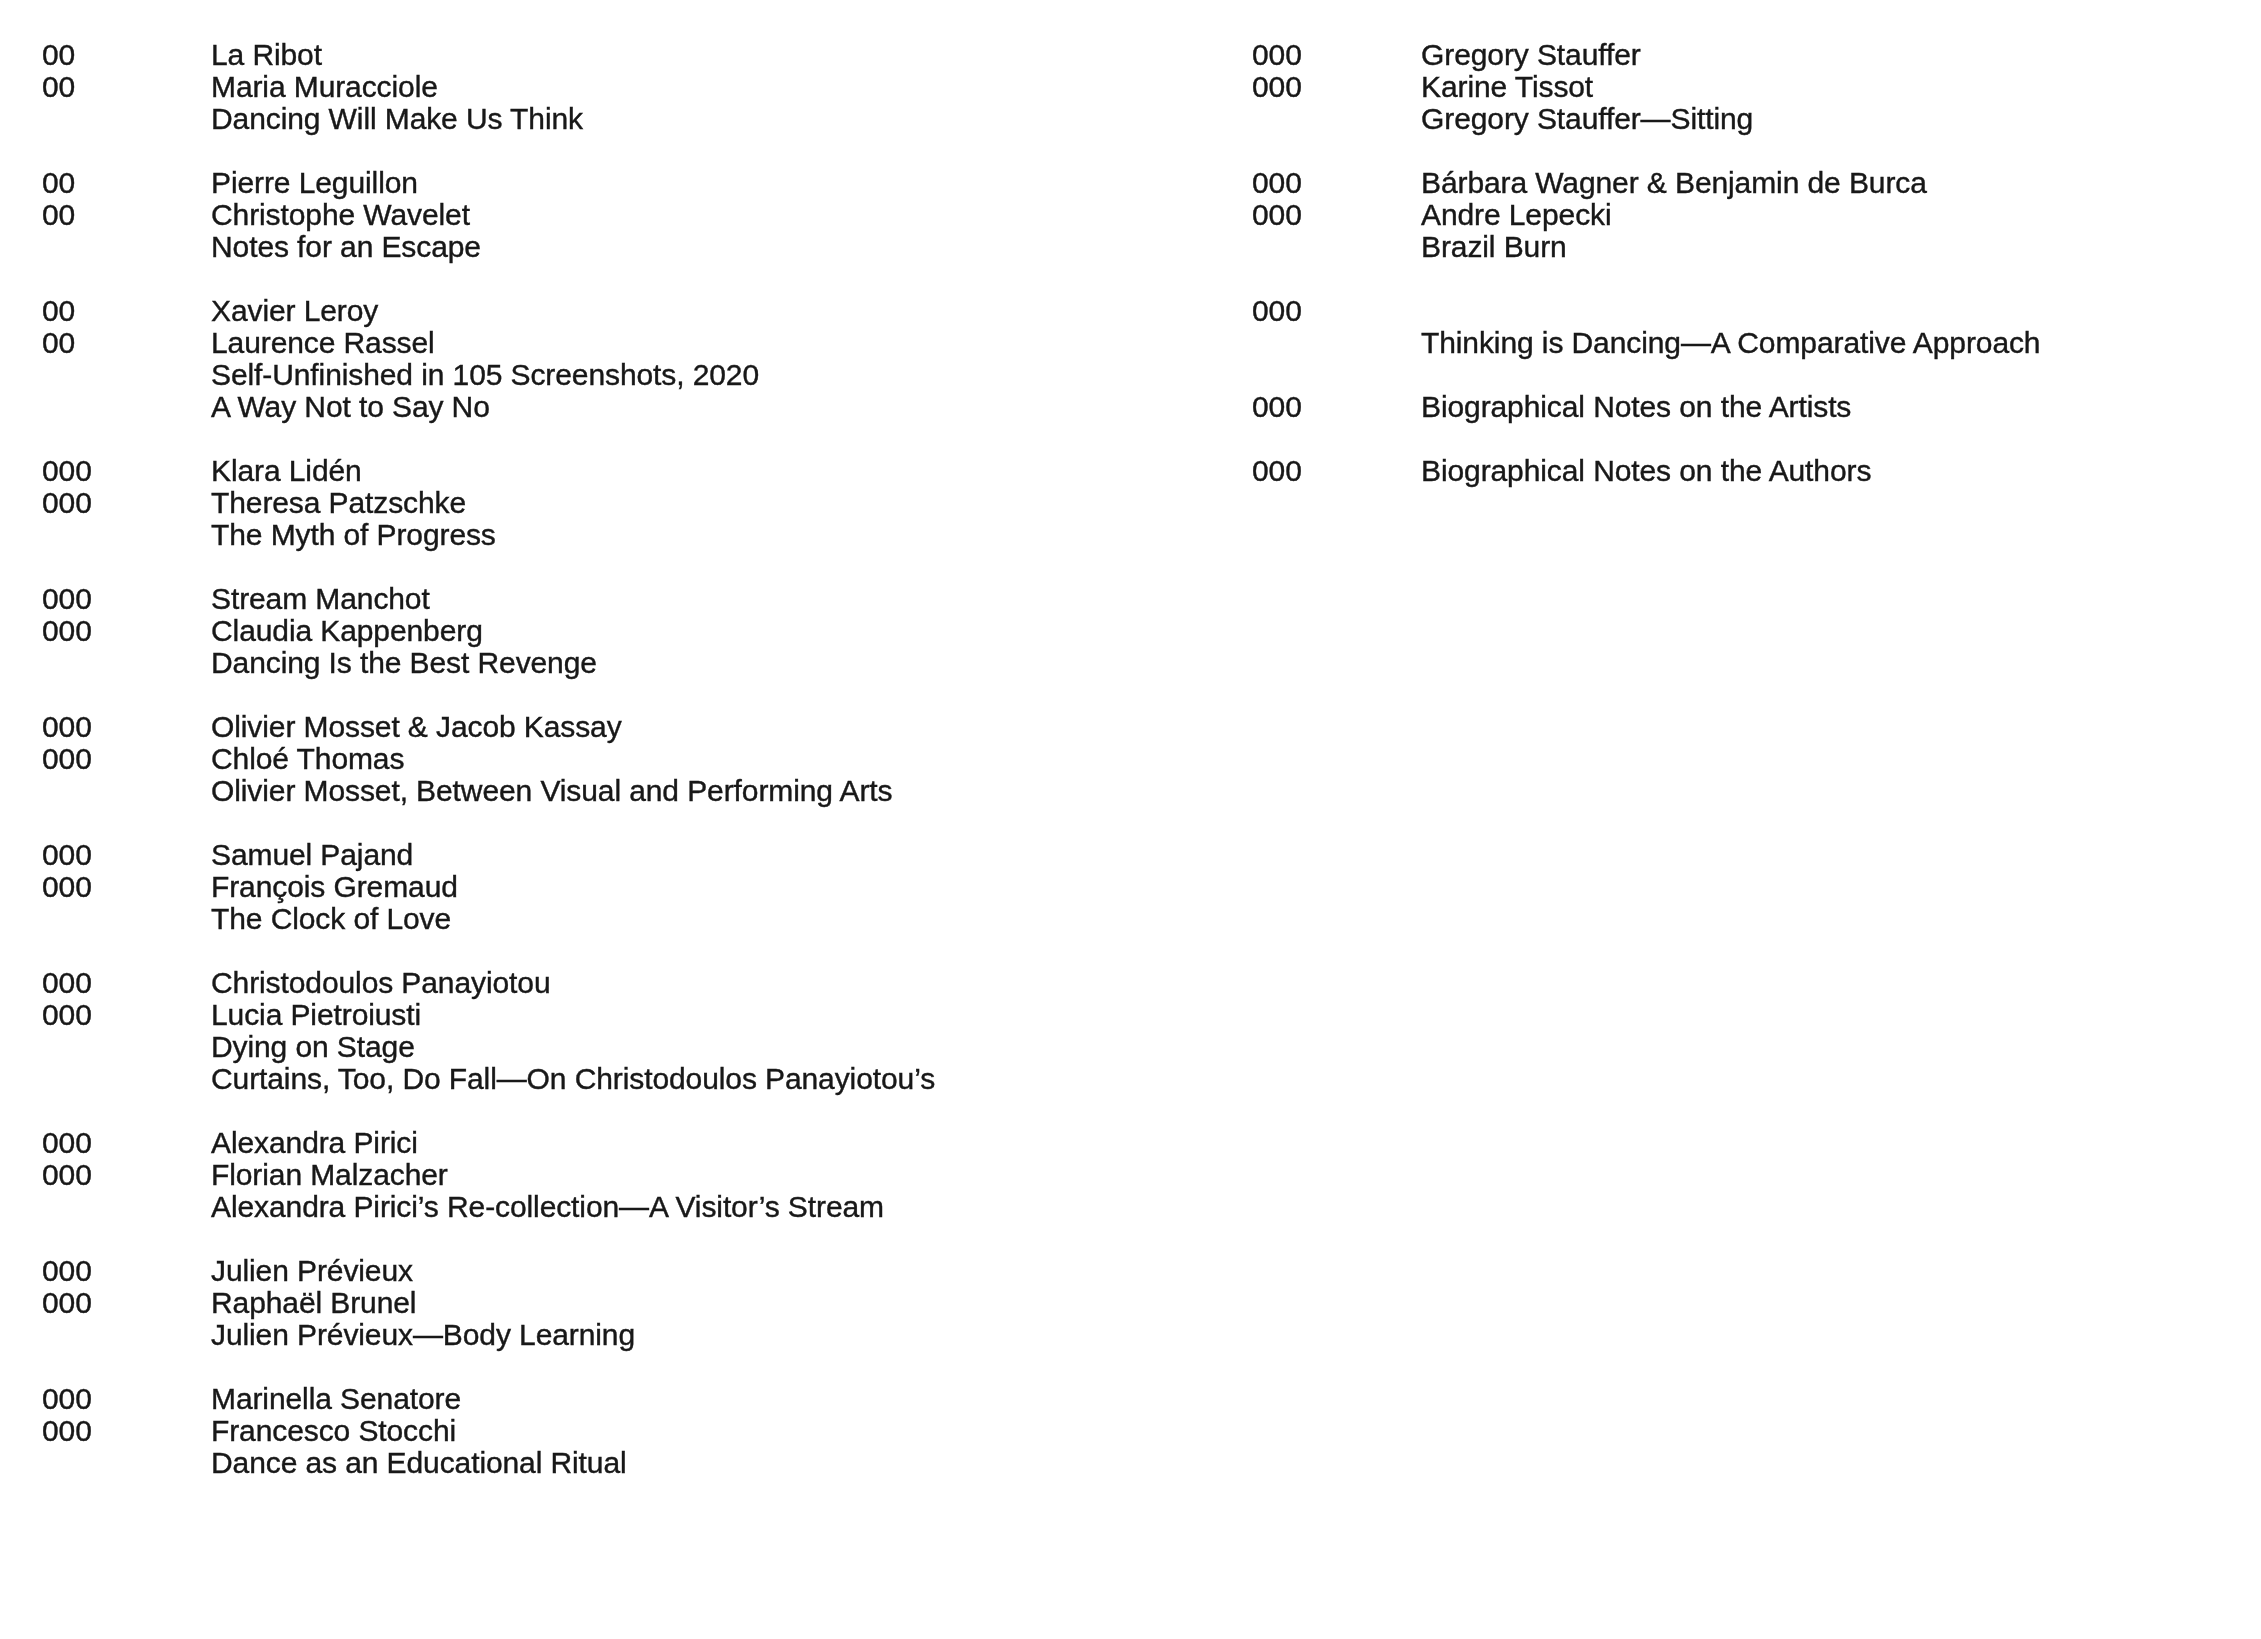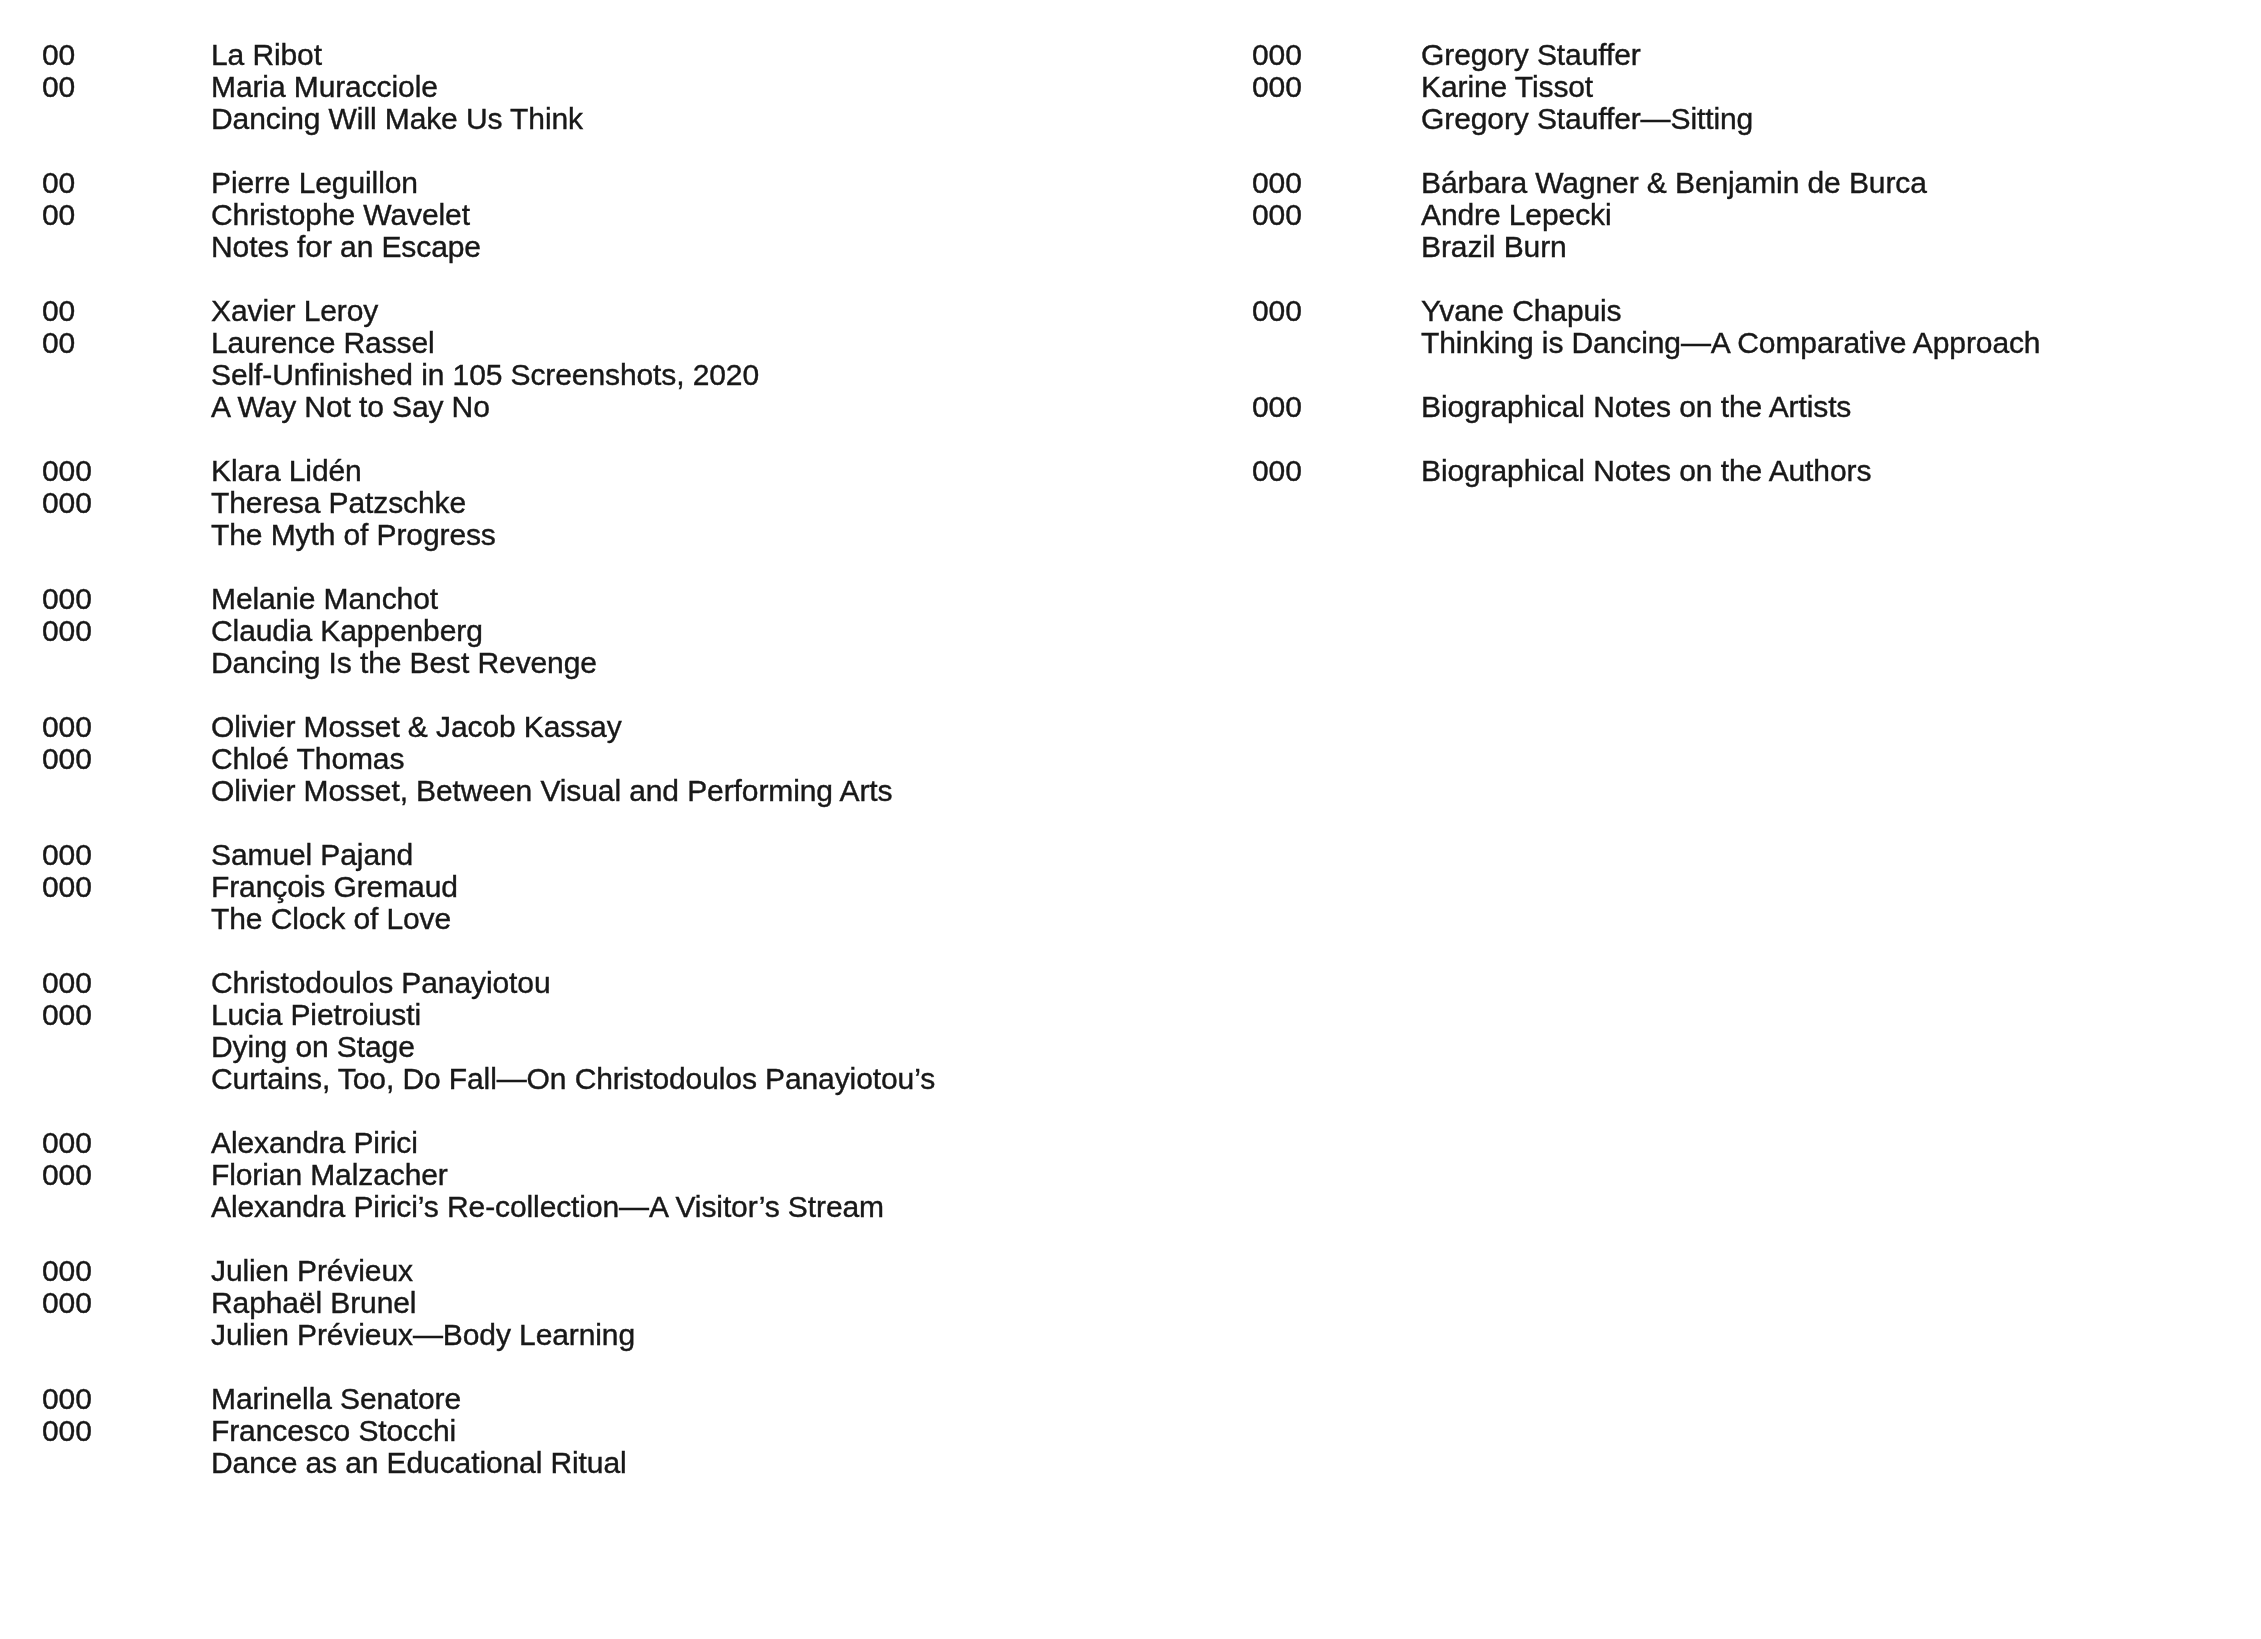--- a/index.html
+++ b/index.html
@@ -104,21 +104,21 @@
           <span class="name">Theresa Patzschke</span>
         </div>
         <div class="row">
           <span class="num"></span>
           <span class="title"><span class="it">The Myth of Progress</span></span>
         </div>
       </div>
       <div class="entry">
         <div class="row">
           <span class="num">000</span>
-          <span class="name">Melanie Manchot</span>
+          <span class="name">Stream Manchot</span>
         </div>
         <div class="row">
           <span class="num">000</span>
           <span class="name">Claudia Kappenberg</span>
         </div>
         <div class="row">
           <span class="num"></span>
           <span class="title"><span class="it">Dancing Is the Best Revenge</span></span>
         </div>
       </div>
@@ -236,21 +236,20 @@
           <span class="name">Andre Lepecki</span>
         </div>
         <div class="row">
           <span class="num"></span>
           <span class="title"><span class="it">Brazil Burn</span></span>
         </div>
       </div>
       <div class="entry">
         <div class="row">
           <span class="num">000</span>
-          <span class="name">Yvane Chapuis</span>
         </div>
         <div class="row">
           <span class="num"></span>
           <span class="title"><span class="it">Thinking is Dancing—A Comparative Approach</span></span>
         </div>
       </div>
       <div class="entry">
         <div class="row">
           <span class="num">000</span>
           <span class="name">Biographical Notes on the Artists</span>

